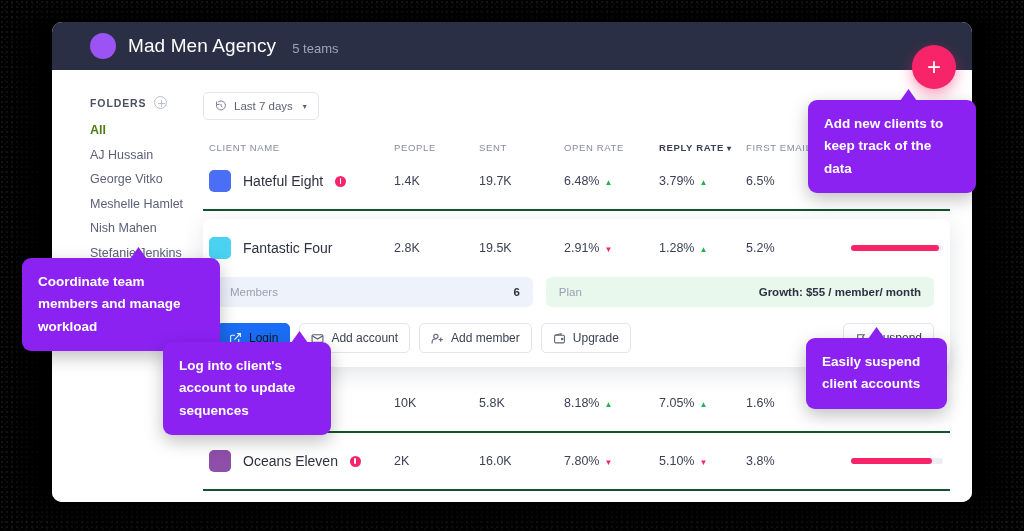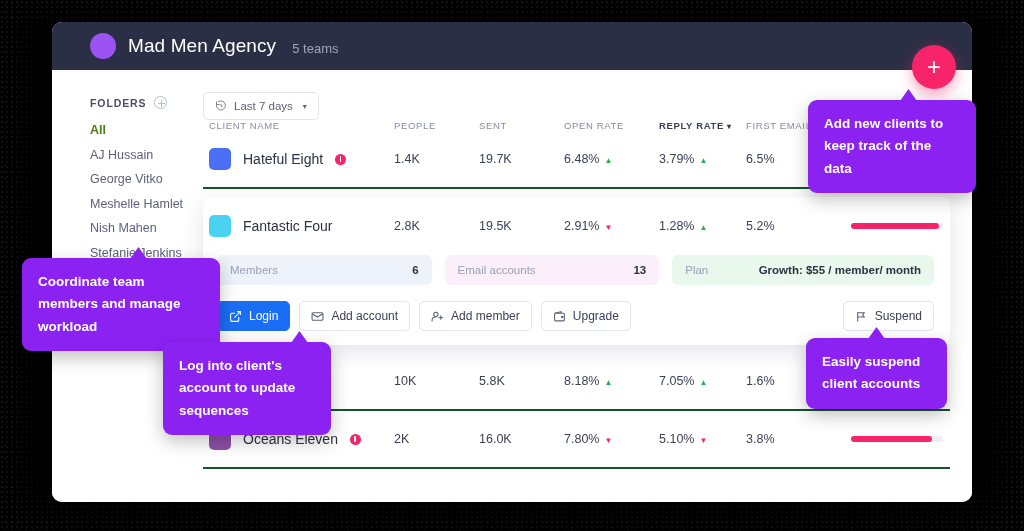--- a/index.html
+++ b/index.html
@@ -65,21 +65,21 @@
 
   
   .content { flex:1; padding:22px 22px 0 6px; position:relative; }
   .date-filter {
     display:inline-flex; align-items:center; gap:7px;
     border:1px solid #e2e4ee; border-radius:5px; padding:7px 11px;
     font-size:11.5px; color:#5d6276; background:#fff; cursor:pointer;
   }
   .clock-ico { width:12px;height:12px; flex:none; }
 
-  .thead { display:flex; align-items:flex-start; padding:0 4px 0 6px; }
+  .thead { display:flex; align-items:flex-start; margin-top:22px; padding:0 4px 0 6px; }
   .th { font-size:9.5px; letter-spacing:.65px; color:#868ba0; }
   .th.sorted { color:#3b4058; font-weight:bold; }
   .caret { font-size:8px; margin-left:3px; }
 
   .col-name  { width:185px; }
   .col-people{ width:85px; }
   .col-sent  { width:85px; }
   .col-open  { width:95px; }
   .col-reply { width:87px; }
   .col-first { width:105px; }
@@ -123,21 +123,21 @@
   .pill-label { color:#9a9fb3; }
   .pill-value { color:#2d3142; font-weight:bold; font-size:11.5px; }
   .plan-value { color:#2d3142; font-weight:bold; }
 
   .btn-row { display:flex; align-items:center; gap:9px; padding:16px 16px 0 14px; }
   .btn {
     display:inline-flex; align-items:center; gap:7px;
     border:1px solid #e2e4ee; background:#fff; border-radius:5px;
     padding:7px 11px; font-size:12px; color:#3c4154; cursor:pointer;
   }
-  .btn.primary { background:#1a6ef5; border-color:#1a6ef5; color:#ffffff; }
+  .btn.primary { background:#1a6ef5; border-color:#1a6ef5; color:#0f172a; }
   .btn.suspend { margin-left:auto; }
   .ico { width:13px;height:13px;flex:none; }
 
   
   .fab {
     position:absolute; right:68px; top:45px; width:44px;height:44px;border-radius:50%;
     background:#f8246a; color:#fff; display:flex;align-items:center;justify-content:center;
     font-size:24px; line-height:1; z-index:20; box-shadow:0 5px 14px rgba(248,36,106,.45);
     cursor:pointer; font-weight:300;
   }
@@ -260,24 +260,20 @@
               <div class="bar-track">
                   <div class="bar-fill" id="bar1" style="background: rgb(248, 36, 106); width: 96%;"></div>
                 </div>
             </div>
           </div>
 
           <div class="pill-row">
             <div class="pill members">
               <span class="pill-label">Members</span>
               <span class="pill-value">6</span>
-            </div>
-            <div class="pill emails">
-              <span class="pill-label">Email accounts</span>
-              <span class="pill-value">13</span>
             </div>
             <div class="pill plan">
               <span class="pill-label">Plan</span>
               <span class="plan-value">Growth: $55 / member/ month</span>
             </div>
           </div>
 
           <div class="btn-row">
             <button class="btn primary">
               <svg class="ico" viewBox="0 0 24 24" fill="none" stroke="#fff" stroke-width="2">

